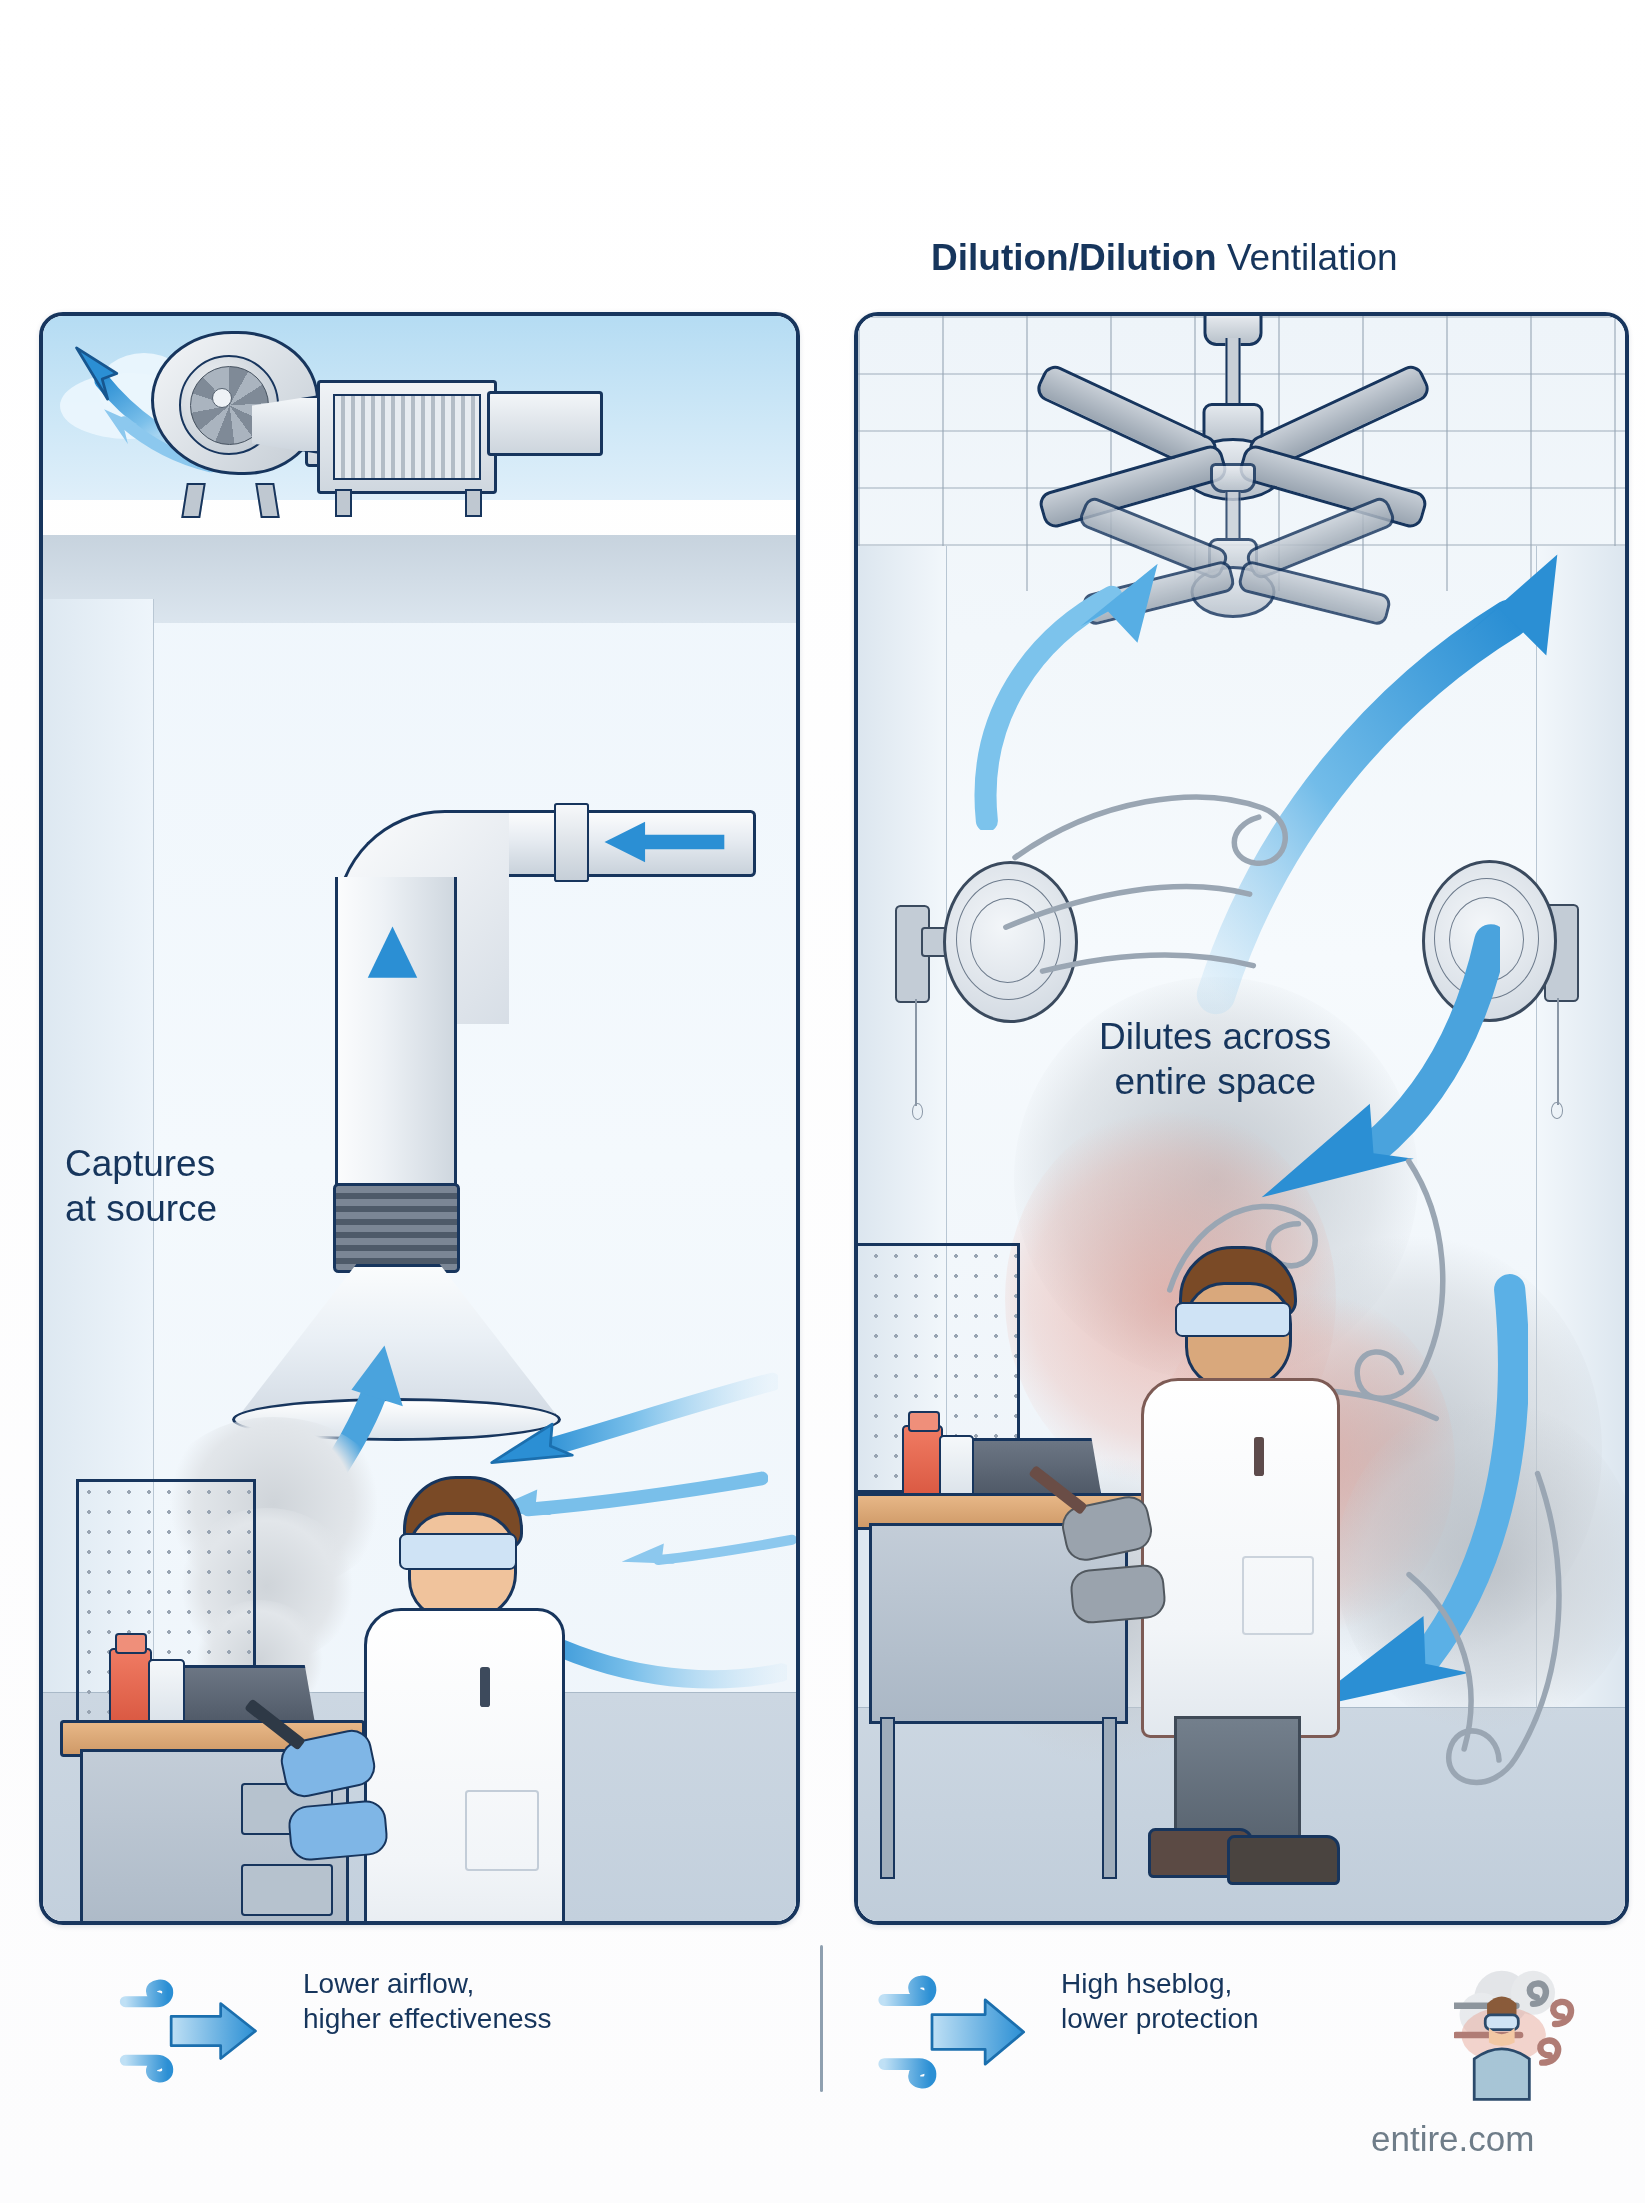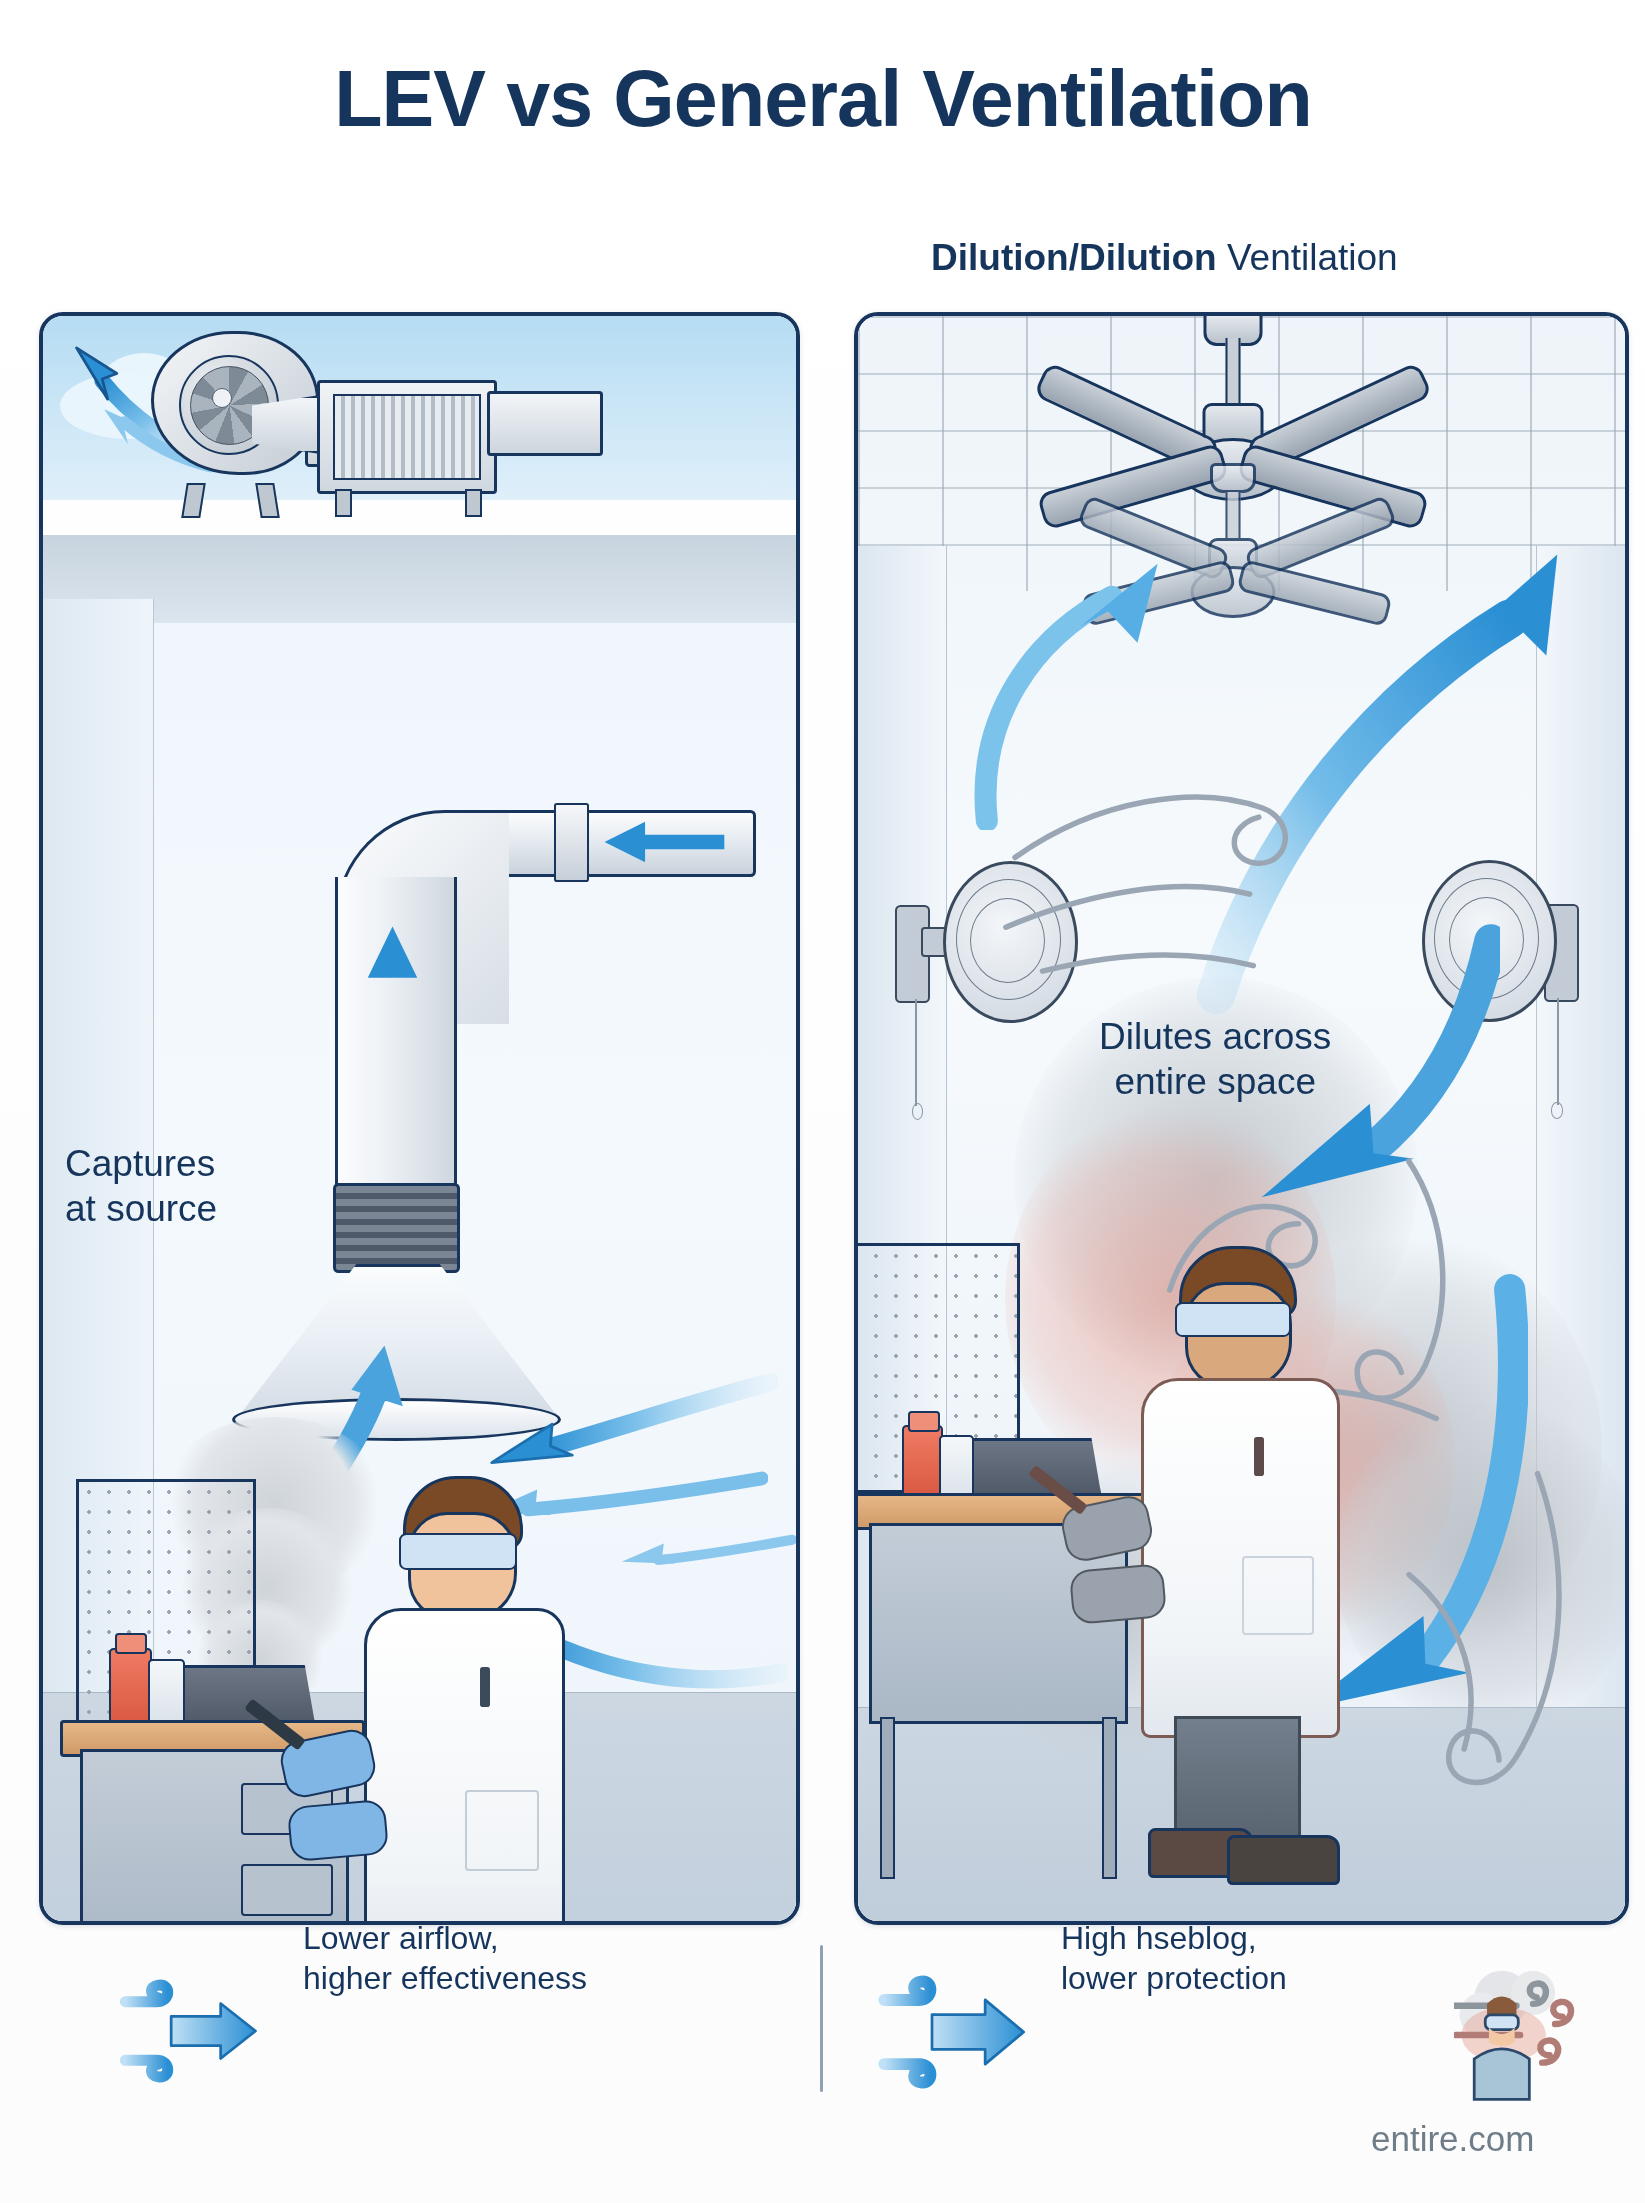--- a/index.html
+++ b/index.html
@@ -162,37 +162,36 @@
   .wfan .ring{position:absolute;border:1.8px solid #6d7b8c;border-radius:50%;}
   .wfan .brkt{position:absolute;background:#c3ccd6;border:2.8px solid #3a4a5e;border-radius:3.7px;}
   .pull{position:absolute;width:1.8px;background:#8a97a6;}
   .pull-end{position:absolute;width:9.2px;height:14.7px;border:1.8px solid #8a97a6;border-radius:50%;}
 
   .haze{position:absolute;border-radius:50%;}
   .haze-g{background:radial-gradient(circle,rgba(176,182,189,.72) 0%,rgba(200,206,212,.42) 55%,rgba(210,216,222,0) 74%);}
   .haze-r{background:radial-gradient(circle,rgba(226,139,124,.52) 0%,rgba(233,168,156,.3) 55%,rgba(240,190,180,0) 74%);}
 
   
-  .foot{position:absolute;top:1918px;font-size:32px;color:#16355c;line-height:1.26;white-space:pre-line;}
+  .foot{position:absolute;top:1966px;font-size:28px;color:#16355c;line-height:1.26;white-space:pre-line;}
   #foot-left{left:303px;}
   #foot-right{left:1061px;}
   .divider{position:absolute;left:820px;top:1945px;width:2.8px;height:147px;background:#8fa0b0;border-radius:1.8px;}
   .watermark{position:absolute;left:1371px;top:2119px;font-size:35px;color:#6f7d89;}
 
   .wind-icon{position:absolute;}
   #wind-left{left:118px;top:1976px;}
   #wind-right{left:877px;top:1974px;}
   .person-icon{position:absolute;left:1454px;top:1967px;width:147px;height:138px;}
 </style>
 </head>
 <body>
 
 <div class="page">
 
-  <div class="title">LEV vs General Ventilation</div>
 
   <div class="panel-head" id="head-right">
     <b>Dilution/Dilution</b><span> Ventilation</span>
   </div>
 
   <div class="panel" id="panel-lev">
 
     <div class="lev-sky">
       <div class="cloud c1"></div>
       <div class="cloud c2"></div>

